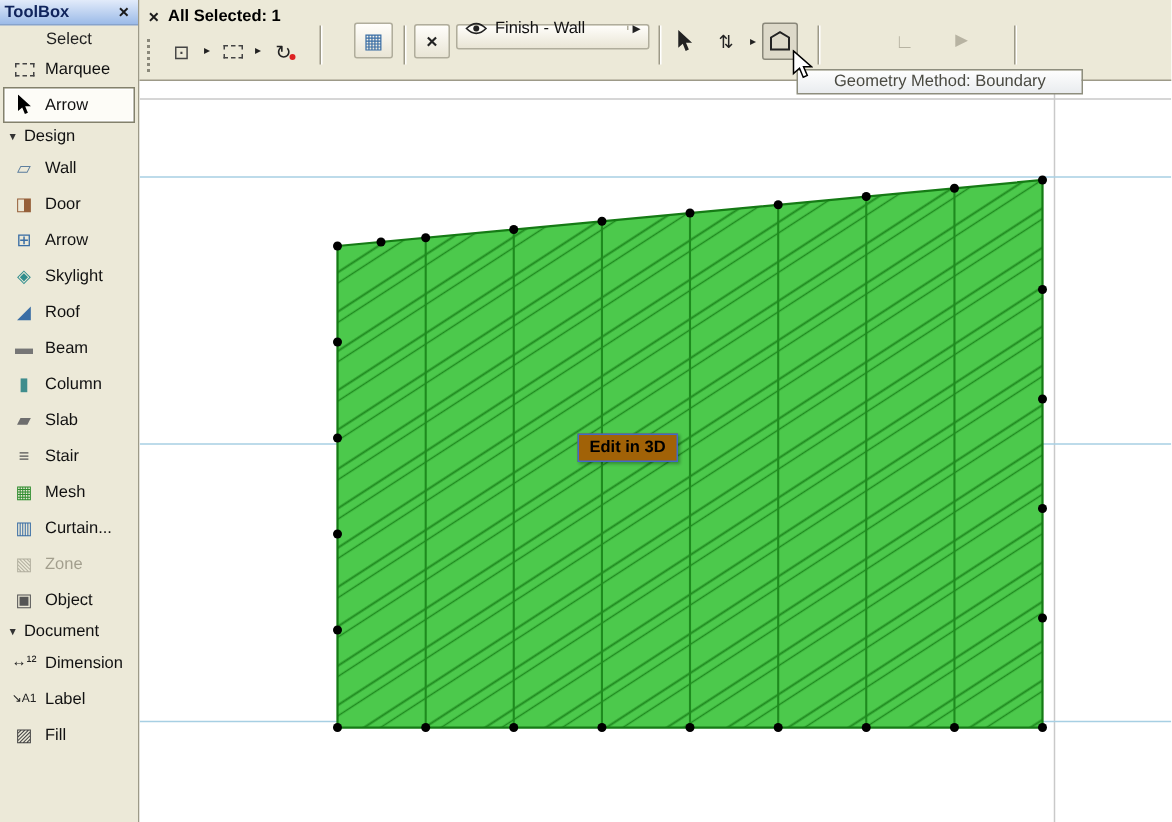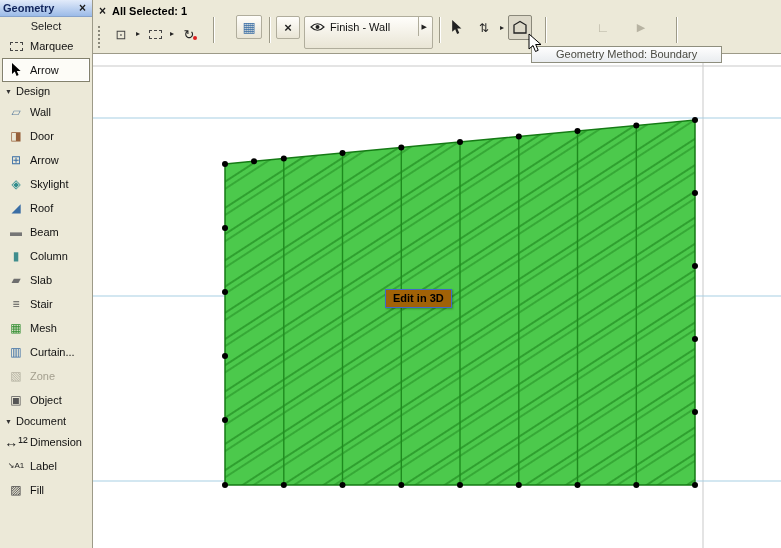--- a/index.html
+++ b/index.html
@@ -20,21 +20,21 @@
   .ticon { width:18px; flex:0 0 18px; display:flex; align-items:center; justify-content:center; font-size:12px; line-height:1; }
   .sect { height:18px; flex:0 0 18px; display:flex; align-items:center; gap:4px; padding-left:5px; color:#111; }
   .sect .tri { font-size:7px; color:#333; }
   .icon-marquee { width:13px; height:9px; border:1px dashed #444; display:inline-block; }
 
   .ic-wall{color:#5c7e9e} .ic-door{color:#96603a} .ic-window{color:#3a6ea5}
   .ic-skylight{color:#2f8d8d} .ic-roof{color:#3a6ea5} .ic-beam{color:#767676}
   .ic-column{color:#3f8d8d} .ic-slab{color:#6e6e6e} .ic-stair{color:#555}
   .ic-mesh{color:#2f8d2f} .ic-curtain{color:#3a6ea5} .ic-zone{color:#b3b0a0}
   .ic-object{color:#555} .ic-fill{color:#444}
-  .ic-dimension{color:#222;font-size:14px} .ic-leveldim{color:#b3b0a0;font-size:10px}
+  .ic-dimension{color:#222;font-size:10px} .ic-leveldim{color:#b3b0a0;font-size:10px}
   .ic-text{color:#000;font-weight:bold;font-size:9px} .ic-label{color:#222;font-size:8px}
 
   
   .main { flex:1; display:flex; flex-direction:column; position:relative; min-width:0; }
 
   
   .topbar { height:54px; flex:0 0 54px; background:var(--toolbar-bg,#ece9d8); border-bottom:1px solid #9d9a88; position:relative; }
   .close2 { position:absolute; left:3px; top:4px; width:13px; height:13px; display:flex; align-items:center; justify-content:center; font-size:12px; font-weight:bold; color:#1a1a1a; }
   .status { position:absolute; left:19px; top:5px; font-weight:bold; color:#000; }
   .handle { position:absolute; left:5px; top:26px; height:22px; width:3px; border-left:2px dotted #8a887a; }
@@ -47,21 +47,21 @@
   .g-grid { color:#3a6ea5; font-size:14px; }
   .g-stretch { font-weight:bold; font-size:13px; color:#222; }
   .g-rotate { font-size:13px; color:#222; }
   .g-pet { font-size:13px; color:#444; }
   .g-offset { font-size:12px; color:#222; }
   .g-corner { font-size:13px; }
   .g-play { font-size:11px; }
   .split { font-size:8px; color:#222; margin:0 1px; line-height:1; }
   .reddot { position:absolute; right:3px; bottom:4px; width:4px; height:4px; border-radius:50%; background:#d22; }
   .sep { position:absolute; top:17px; height:26px; width:2px; border-left:1px solid #9d9a88; border-right:1px solid #fff; }
-  .finish { position:absolute; left:211px; top:16px; width:129px; height:33px; display:flex; align-items:center; gap:5px; padding:0 2px 12px 5px; border:1px solid #b0ad9c; background:linear-gradient(180deg,#fffefb,#e9e5d5); border-radius:2px; }
+  .finish { position:absolute; left:211px; top:16px; width:129px; height:17px; display:flex; align-items:center; gap:5px; padding:0 2px 12px 5px; border:1px solid #b0ad9c; background:linear-gradient(180deg,#fffefb,#e9e5d5); border-radius:2px; }
   .finish .lbl { flex:1; color:#111; }
   .finish .dd { font-size:7px; color:#222; border-left:1px solid #b0ad9c; align-self:stretch; display:flex; align-items:center; padding:0 3px; }
 
   
   .canvas { flex:1; position:relative; background:#fff; overflow:hidden; }
   .gridline { stroke:var(--grid-gray,#c9c9c9); stroke-width:1; }
   .storyline { stroke:var(--story-blue,#a7cfe3); stroke-width:1; }
   .meshpoly { stroke:#157a15; stroke-width:1.5; }
   .mullion { stroke:#1e8a1e; stroke-width:1.4; }
   .handles circle { fill:#000; }
@@ -71,21 +71,21 @@
   .tooltip { position:absolute; left:531px; top:46px; padding:1px 24px 2px; background:linear-gradient(180deg,#fefefe,#e9ecef); border:1px solid #8e8e7e; color:#4a4a42; white-space:nowrap; z-index:20; }
   .cursor { position:absolute; left:528px; top:33px; z-index:21; }
 </style>
 </head>
 <body>
 
 <div class="app">
 
   <aside class="toolbox">
     <div class="tb-header">
-      <span class="tb-title">Geometry</span>
+      <span class="tb-title">ToolBox</span>
       <span class="tb-close">×</span>
     </div>
     <div class="tb-subtitle">Select</div>
 
     <div class="tool">
       <span class="ticon">
           <span class="icon-marquee"></span>
         </span>
       <span>Marquee</span>
     </div>

